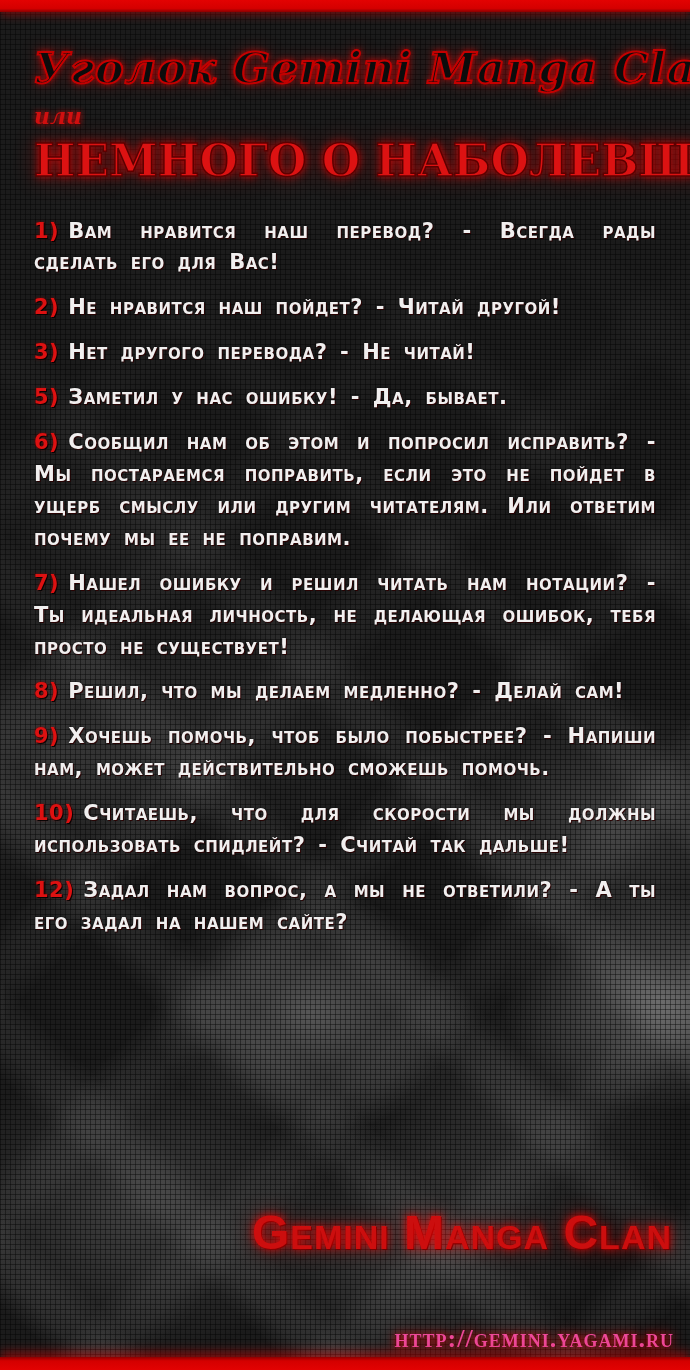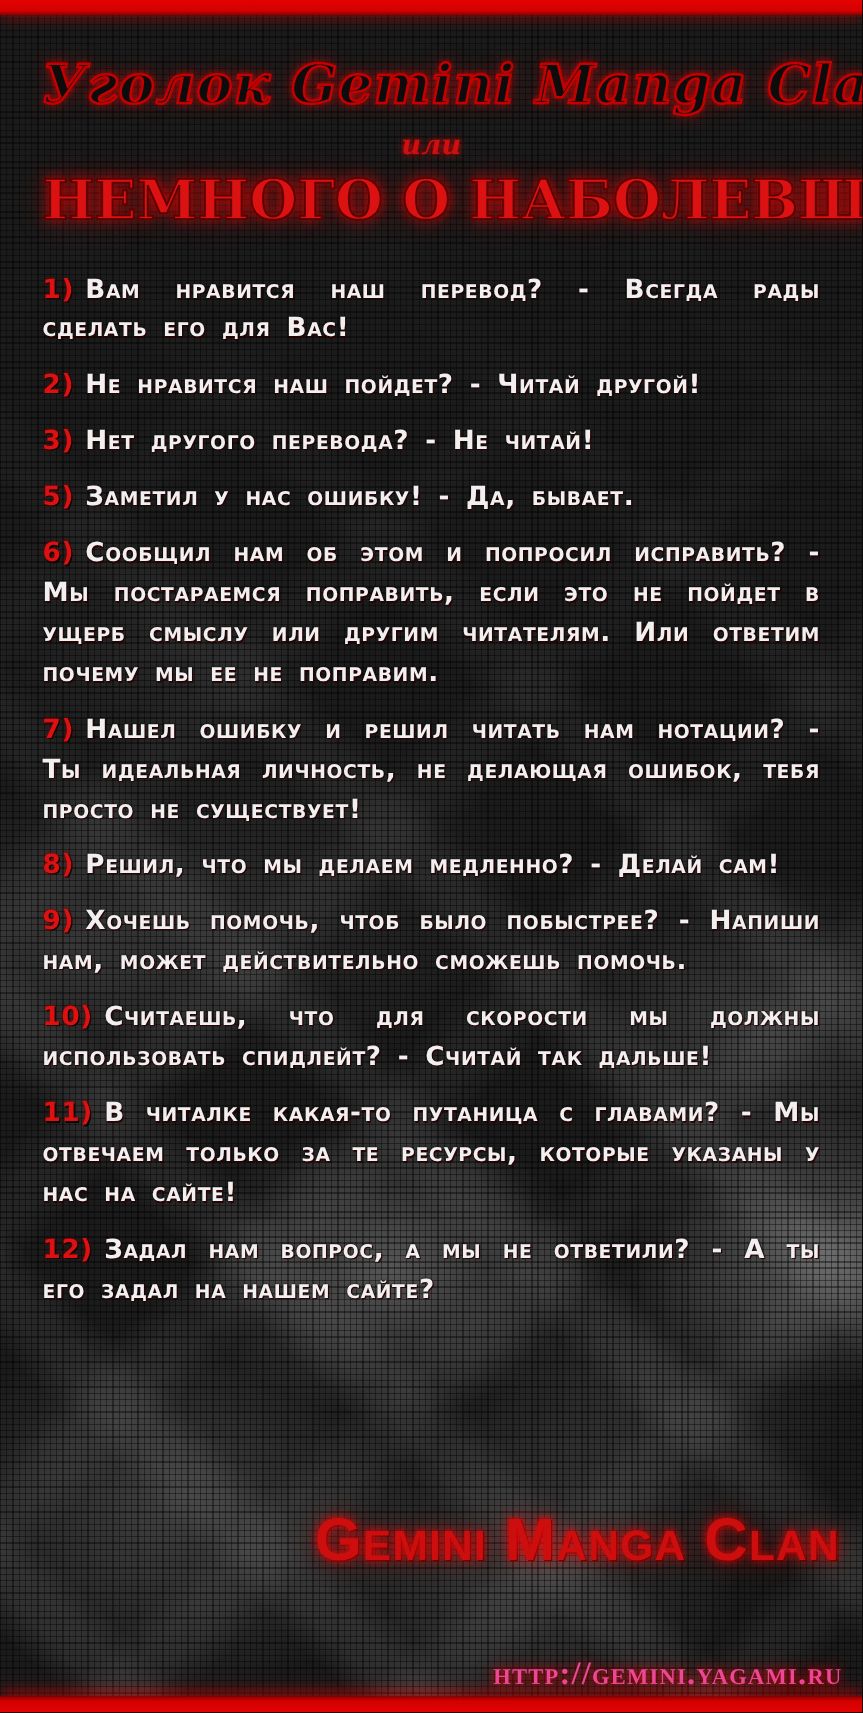--- a/index.html
+++ b/index.html
@@ -47,21 +47,21 @@
 
   .title1 {
     margin:0; text-align:center; white-space:nowrap;
     font-family:"DejaVu Serif", serif; font-weight:bold; font-style:italic;
     font-size:43px; line-height:1.25; letter-spacing:1px;
     color:#0c0c0c;
     -webkit-text-stroke:2px #c40000;
     text-shadow:0 0 6px rgba(255,0,0,.85), 0 0 16px rgba(255,0,0,.5);
   }
   .or {
-    margin:7px 0 3px; text-align:center;
+    margin:7px 0 3px; text-align:left;
     font-family:"DejaVu Serif", serif; font-weight:bold; font-style:italic;
     font-size:22px; color:#cf1010;
     text-shadow:0 0 6px rgba(255,0,0,.8);
   }
   .title2 {
     margin:6px 0 0; text-align:center; white-space:nowrap;
     font-family:"DejaVu Serif", serif; font-weight:bold;
     font-size:44px; line-height:1.2; letter-spacing:0px;
     color:#dc1212;
     -webkit-text-stroke:1.5px #5c0000;
@@ -112,21 +112,20 @@
     <div class="list">
         <p class="item"><span class="num">1)</span><span class="txt">Вам нравится наш перевод? - Всегда рады сделать его для Вас!</span></p>
         <p class="item"><span class="num">2)</span><span class="txt">Не нравится наш пойдет? - Читай другой!</span></p>
         <p class="item"><span class="num">3)</span><span class="txt">Нет другого перевода? - Не читай!</span></p>
         <p class="item"><span class="num">5)</span><span class="txt">Заметил у нас ошибку! - Да, бывает.</span></p>
         <p class="item"><span class="num">6)</span><span class="txt">Сообщил нам об этом и попросил исправить? - Мы постараемся поправить, если это не пойдет в ущерб смыслу или другим читателям. Или ответим почему мы ее не поправим.</span></p>
         <p class="item"><span class="num">7)</span><span class="txt">Нашел ошибку и решил читать нам нотации? - Ты идеальная личность, не делающая ошибок, тебя просто не существует!</span></p>
         <p class="item"><span class="num">8)</span><span class="txt">Решил, что мы делаем медленно? - Делай сам!</span></p>
         <p class="item"><span class="num">9)</span><span class="txt">Хочешь помочь, чтоб было побыстрее? - Напиши нам, может действительно сможешь помочь.</span></p>
         <p class="item"><span class="num">10)</span><span class="txt">Считаешь, что для скорости мы должны использовать спидлейт? - Считай так дальше!</span></p>
-        <p class="item"><span class="num">11)</span><span class="txt">В читалке какая-то путаница с главами? - Мы отвечаем только за те ресурсы, которые указаны у нас на сайте!</span></p>
         <p class="item"><span class="num">12)</span><span class="txt">Задал нам вопрос, а мы не ответили? - А ты его задал на нашем сайте?</span></p>
       </div>
   </div>
 
   <div class="groupname">Gemini Manga Clan</div>
   <div class="siteurl">http://gemini.yagami.ru</div>
 
   <div class="bottombar"></div>
 </div>
 

